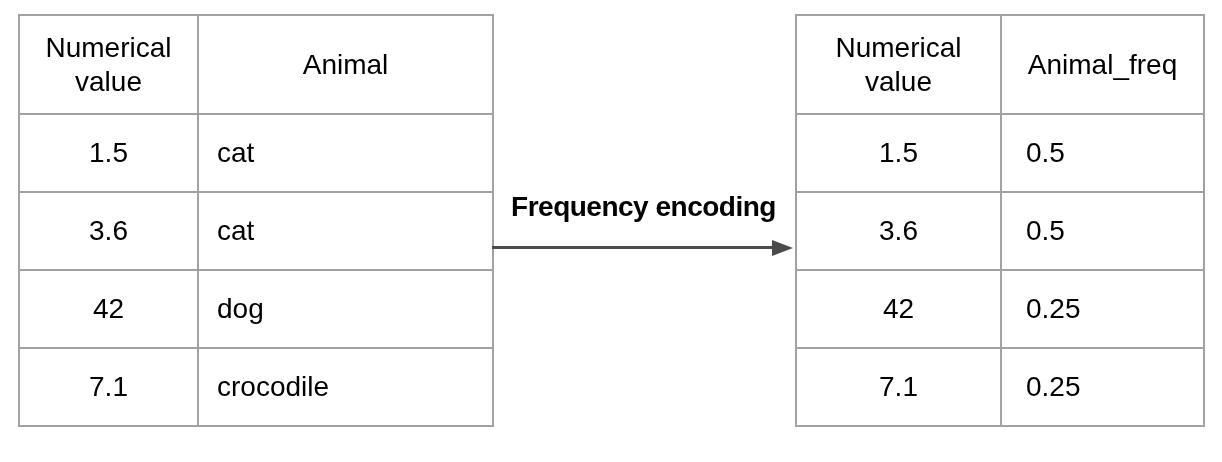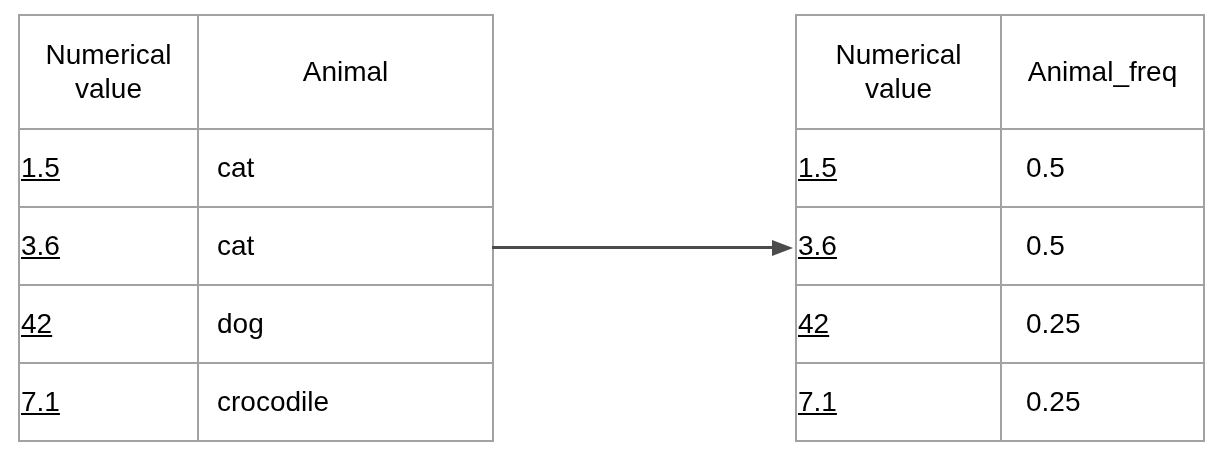--- a/index.html
+++ b/index.html
@@ -29,30 +29,30 @@
     font-weight: 400;
     vertical-align: middle;
     overflow: hidden;
   }
   table.tbl th {
     text-align: center;
     white-space: pre-line;
     line-height: 34px;
   }
   td.cell-num {
-    text-decoration: underline;
+    text-align: center;
   }
   td.cell-text {
     text-align: left;
   }
   .tbl-left { left: 18px; top: 14px; width: 474px; }
   .tbl-right { left: 795px; top: 14px; width: 408px; }
   .tbl-left td.cell-text { padding-left: 18px; }
   .tbl-right td.cell-text { padding-left: 24px; }
-  tr.hdr-row { height: 114px; padding-left: 43px; }
+  tr.hdr-row { height: 99px; padding-left: 43px; }
   tr.data-row { height: 78px; }
 
   .arrow-label {
     position: absolute;
     left: 492px;
     top: 192px;
     width: 303px;
     text-align: center;
     font-size: 28px;
     font-weight: 700;
@@ -116,20 +116,21 @@
         <td class="cell-num">42</td>
         <td class="cell-text">dog</td>
       </tr>
       <tr class="data-row">
         <td class="cell-num">7.1</td>
         <td class="cell-text">crocodile</td>
       </tr>
     </tbody>
   </table>
 
+  <div class="arrow-label">Frequency encoding</div>
   <div class="arrow">
     <div class="arrow-shaft"></div>
     <div class="arrow-head"></div>
   </div>
 
   <table class="tbl tbl-right">
     <colgroup>
       <col style="width:205px">
       <col style="width:203px">
     </colgroup>

